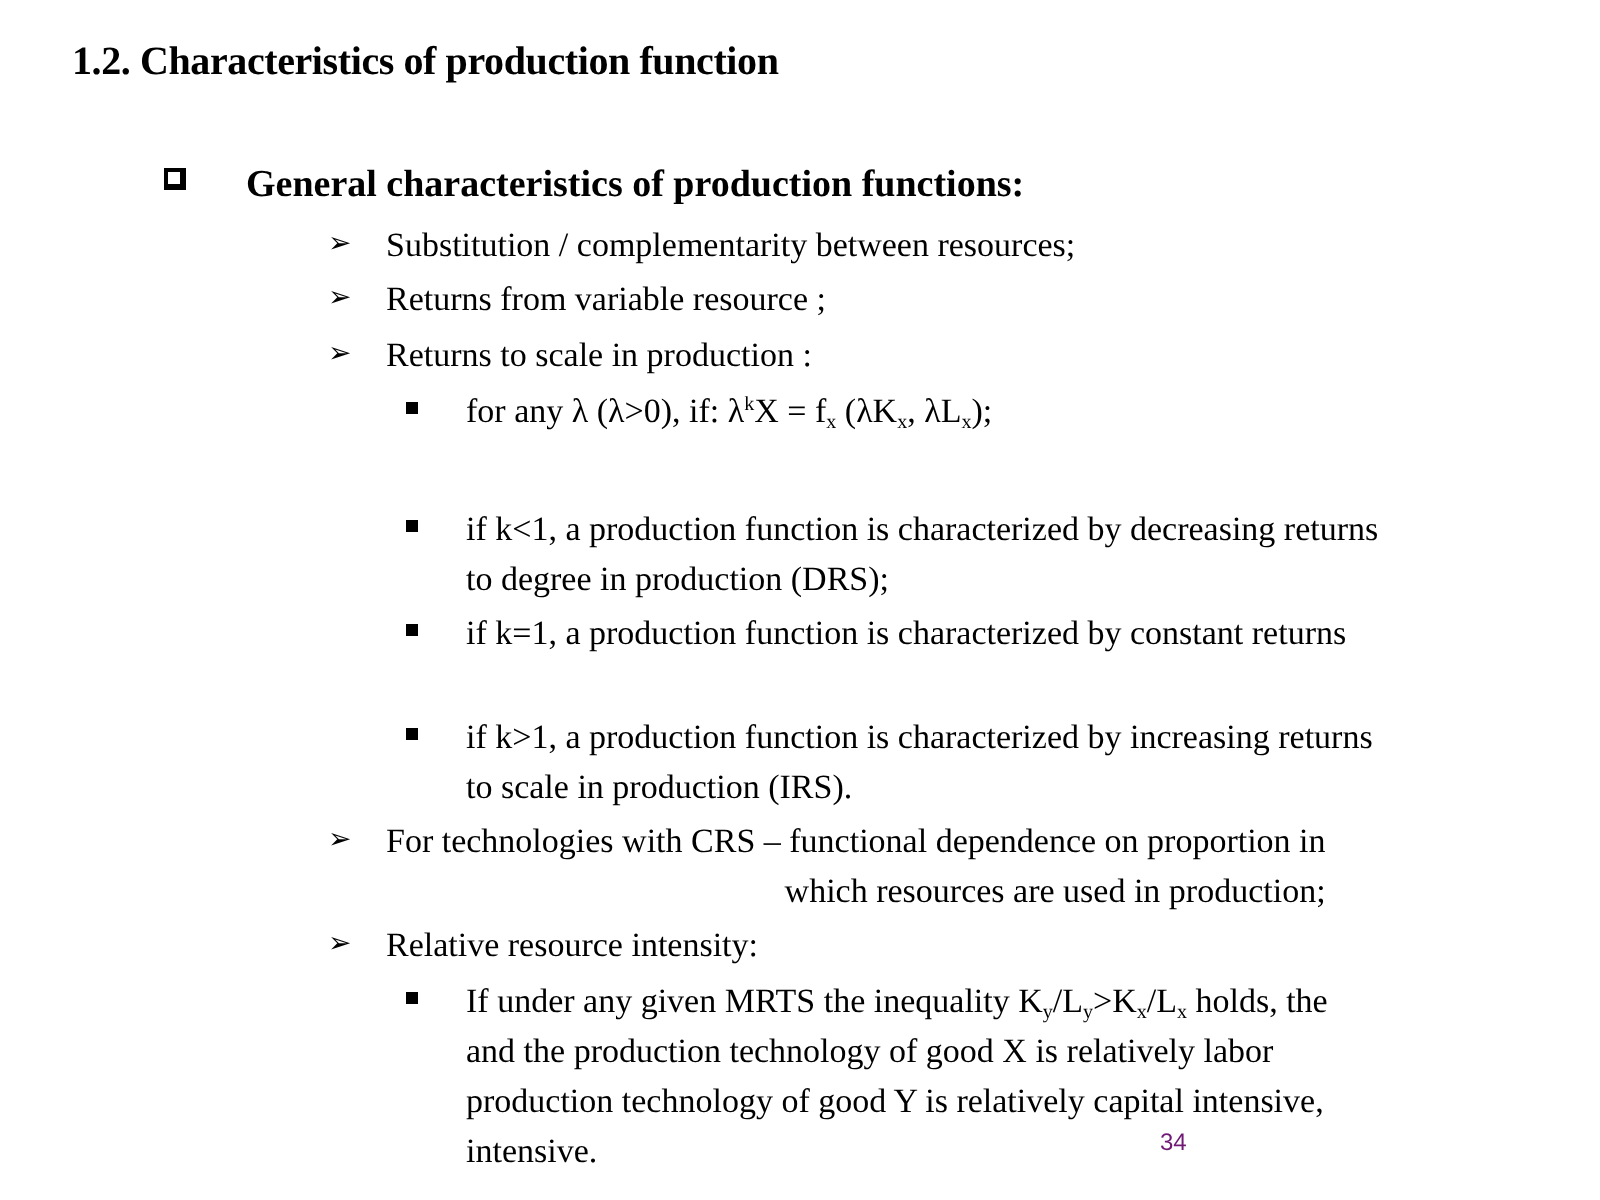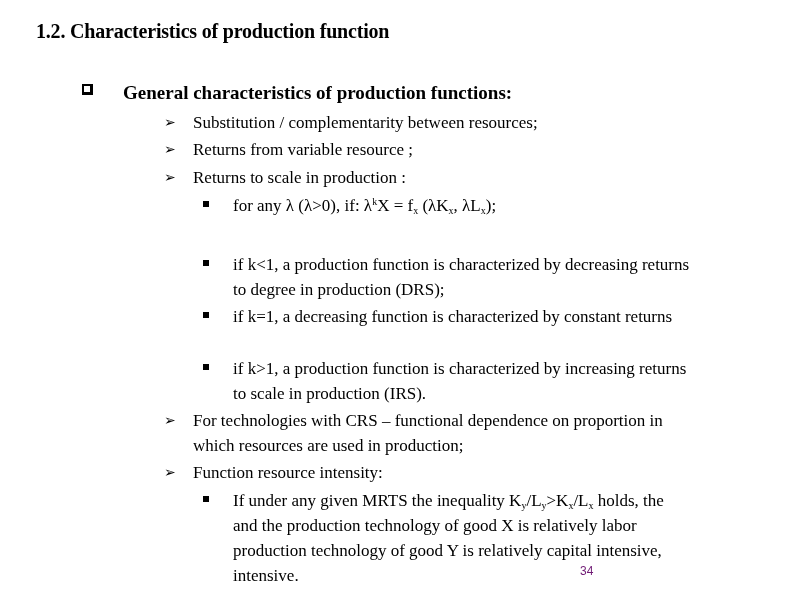--- a/index.html
+++ b/index.html
@@ -21,21 +21,21 @@
     box-sizing: border-box;
   }
   .l1 .txt { position: absolute; left: 41px; top: 0; white-space: nowrap; }
 
   .item { position: absolute; font-size: 17px; line-height: 25px; white-space: nowrap; }
   .l2 { left: 164px; }
   .l2 .arrow {
     position: absolute; left: 0; top: 0; font-size: 14px; line-height: 25px;
     font-family: "DejaVu Sans", sans-serif;
   }
-  .l2 .txt { position: absolute; left: 29px; top: 0; }
+  .l2 .txt { position: absolute; left: 29px; top: 0; text-align: right; }
 
   .l3 { left: 203px; }
   .l3 .sq {
     position: absolute; left: 0; top: 8px; width: 6px; height: 6px; background: #000;
   }
   .l3 .txt { position: absolute; left: 30px; top: 0; }
 
   sub { font-size: 10px; vertical-align: -3px; line-height: 0; }
   sup { font-size: 10px; vertical-align: 6px; line-height: 0; }
 
@@ -78,42 +78,42 @@
   <div class="item l3" style="top:252px;">
     <span class="sq"></span>
     <div class="txt">
       <div>if k&lt;1, a production function is characterized by decreasing returns</div>
       <div>to degree in production (DRS);</div>
     </div>
   </div>
   <div class="item l3" style="top:304px;">
     <span class="sq"></span>
     <div class="txt">
-      <div>if k=1, a decreasing function is characterized by constant returns</div>
+      <div>if k=1, a production function is characterized by constant returns</div>
     </div>
   </div>
   <div class="item l3" style="top:356px;">
     <span class="sq"></span>
     <div class="txt">
       <div>if k&gt;1, a production function is characterized by increasing returns</div>
       <div>to scale in production  (IRS).</div>
     </div>
   </div>
 
   <div class="item l2" style="top:408px;">
     <span class="arrow">➢</span>
     <div class="txt">
       <div>For technologies with CRS – functional dependence on proportion in</div>
       <div>which resources are used in production;</div>
     </div>
   </div>
 
   <div class="item l2" style="top:460px;">
     <span class="arrow">➢</span>
-    <span class="txt">Function resource intensity:</span>
+    <span class="txt">Relative resource intensity:</span>
   </div>
 
   <div class="item l3" style="top:488px;">
     <span class="sq"></span>
     <div class="txt">
       <div><span>If under any given MRTS the inequality K</span><sub>y</sub><span>/L</span><sub>y</sub><span>&gt;K</span><sub>x</sub><span>/L</span><sub>x</sub><span> holds, the</span></div>
       <div>and the production technology of good X is relatively labor</div>
       <div>production technology of good Y is relatively capital intensive,</div>
       <div>intensive.</div>
     </div>

